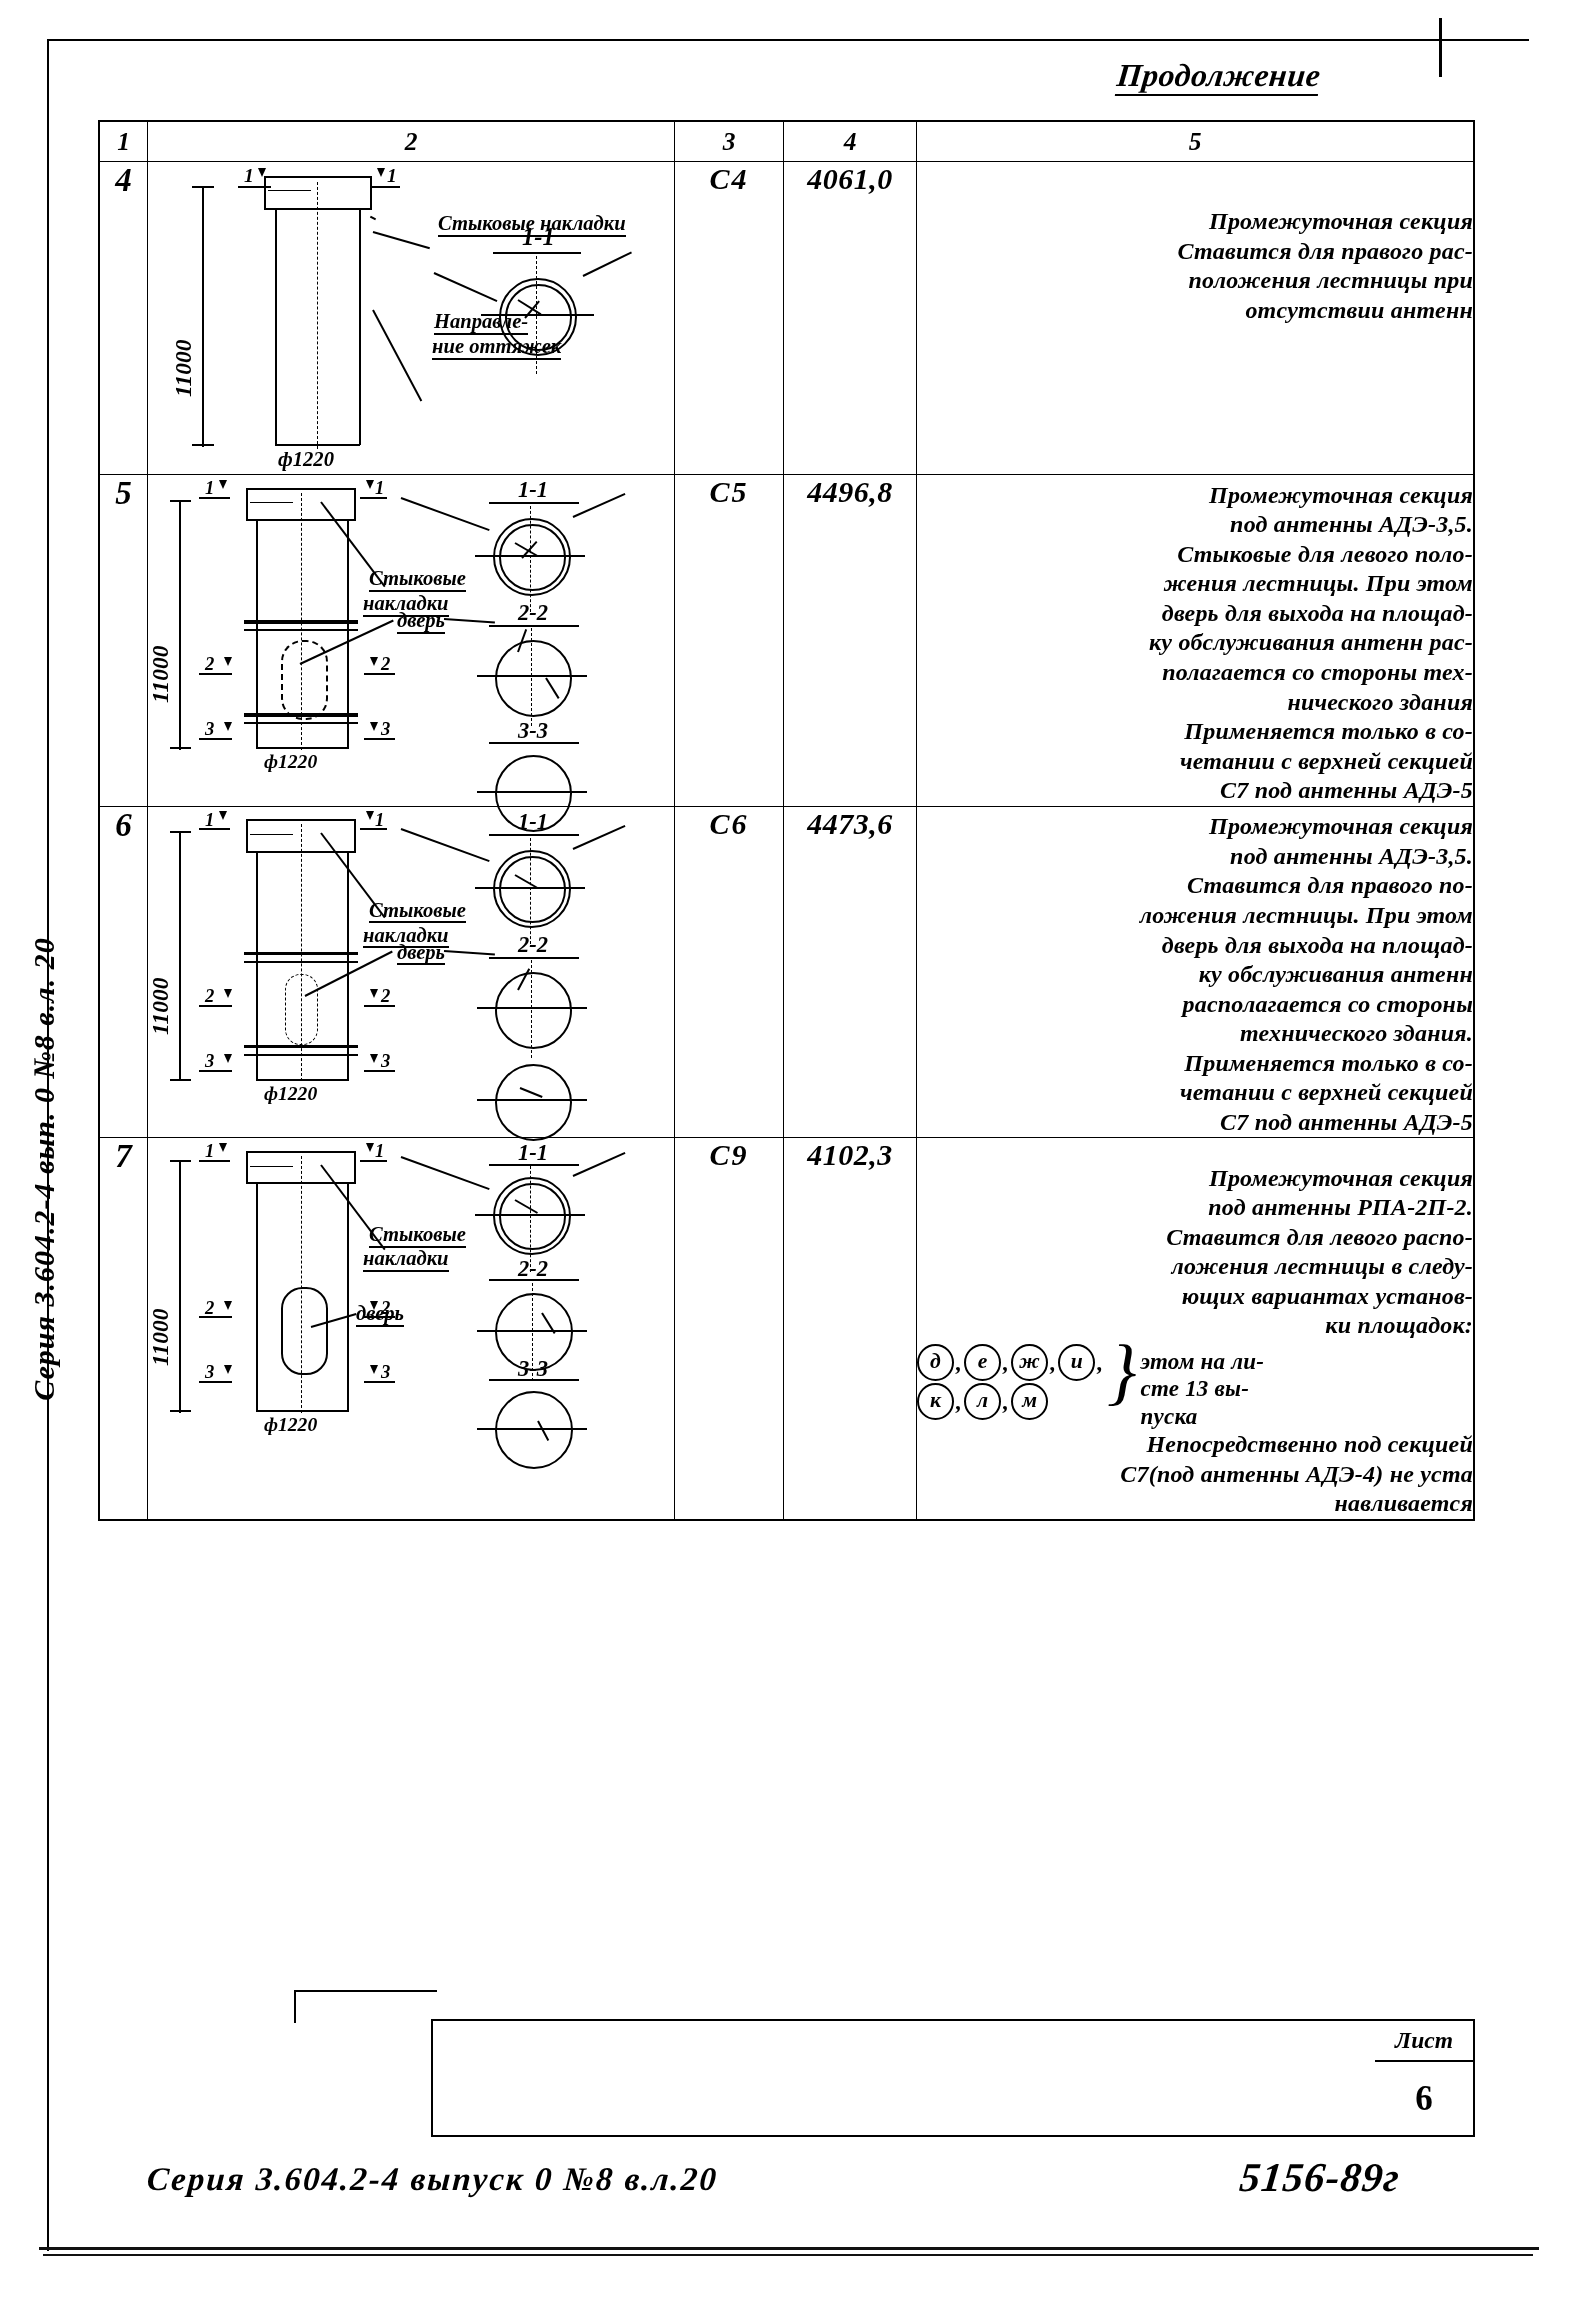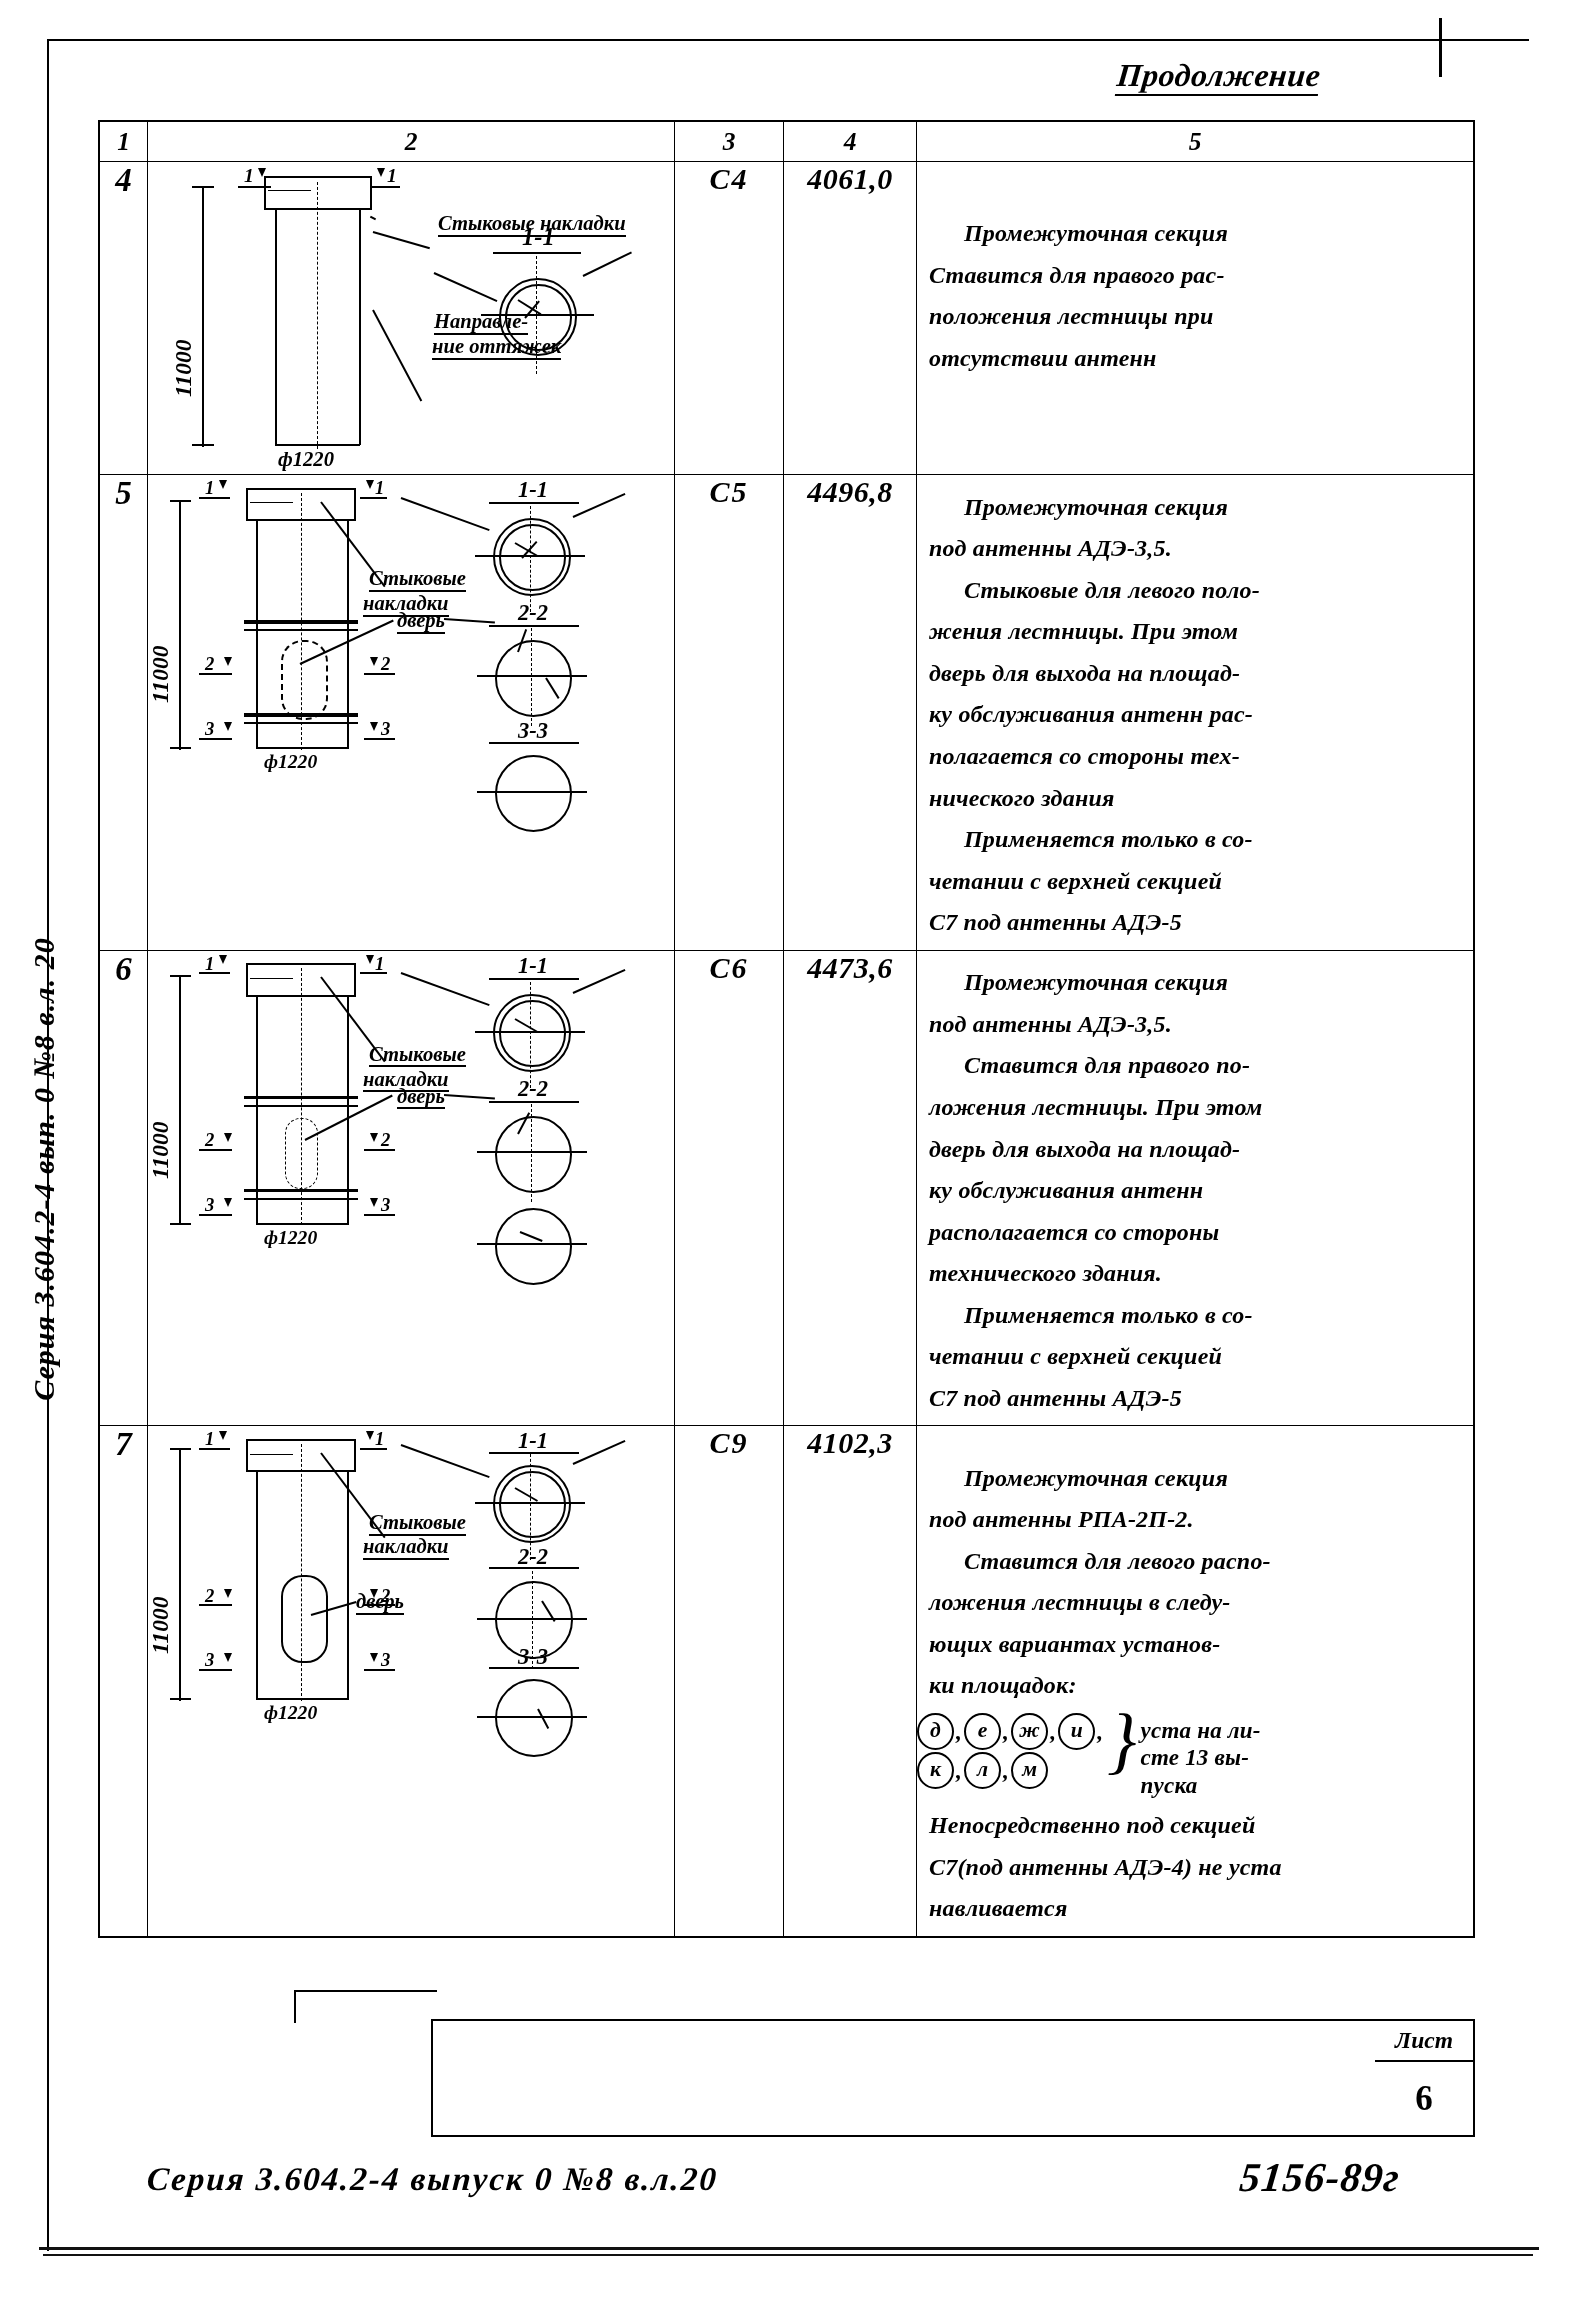--- a/index.html
+++ b/index.html
@@ -59,21 +59,21 @@
   }
   .mass{
     text-align:center;vertical-align:middle;
     font-style:italic;font-weight:bold;font-size:30px;letter-spacing:0.5px;
   }
   .desc{
     padding:15.7px 11.8px 9.8px 15.7px;
     font-style:italic;font-weight:bold;font-size:24px;line-height:1.23;
     letter-spacing:0.2px;
   }
-  .desc p{margin:12px;}
+  .desc p{margin:0;text-align:right;}
   .desc p.ind{text-indent:35px;}
 
   
   .circ-wrap{display:flex;align-items:flex-start;margin-top:2.9px;}
   .circ-left{display:flex;flex-direction:column;gap:2px;}
   .circ-row{display:flex;align-items:center;}
   .circ{
     display:inline-flex;align-items:center;justify-content:center;
     width:33px;height:33px;border:2.4px solid #000;border-radius:50%;
     font-size:21.6px;font-style:italic;font-weight:bold;line-height:1;
@@ -514,21 +514,21 @@
             <div class="circ-row">
               <span class="circ">к</span>
                   <span class="comma">,</span>
               <span class="circ">л</span>
                   <span class="comma">,</span>
               <span class="circ">м</span>
             </div>
           </div>
           <div class="brace">}</div>
           <div class="circ-right">
-            <div>уста на ли-</div>
+            <div>этом на ли-</div>
             <div>сте 13  вы-</div>
             <div>пуска</div>
           </div>
         </div>
 
         <p>Непосредственно под секцией</p>
         <p>С7(под антенны АДЭ-4) не уста</p>
         <p>навливается</p>
       </td>
     </tr>

